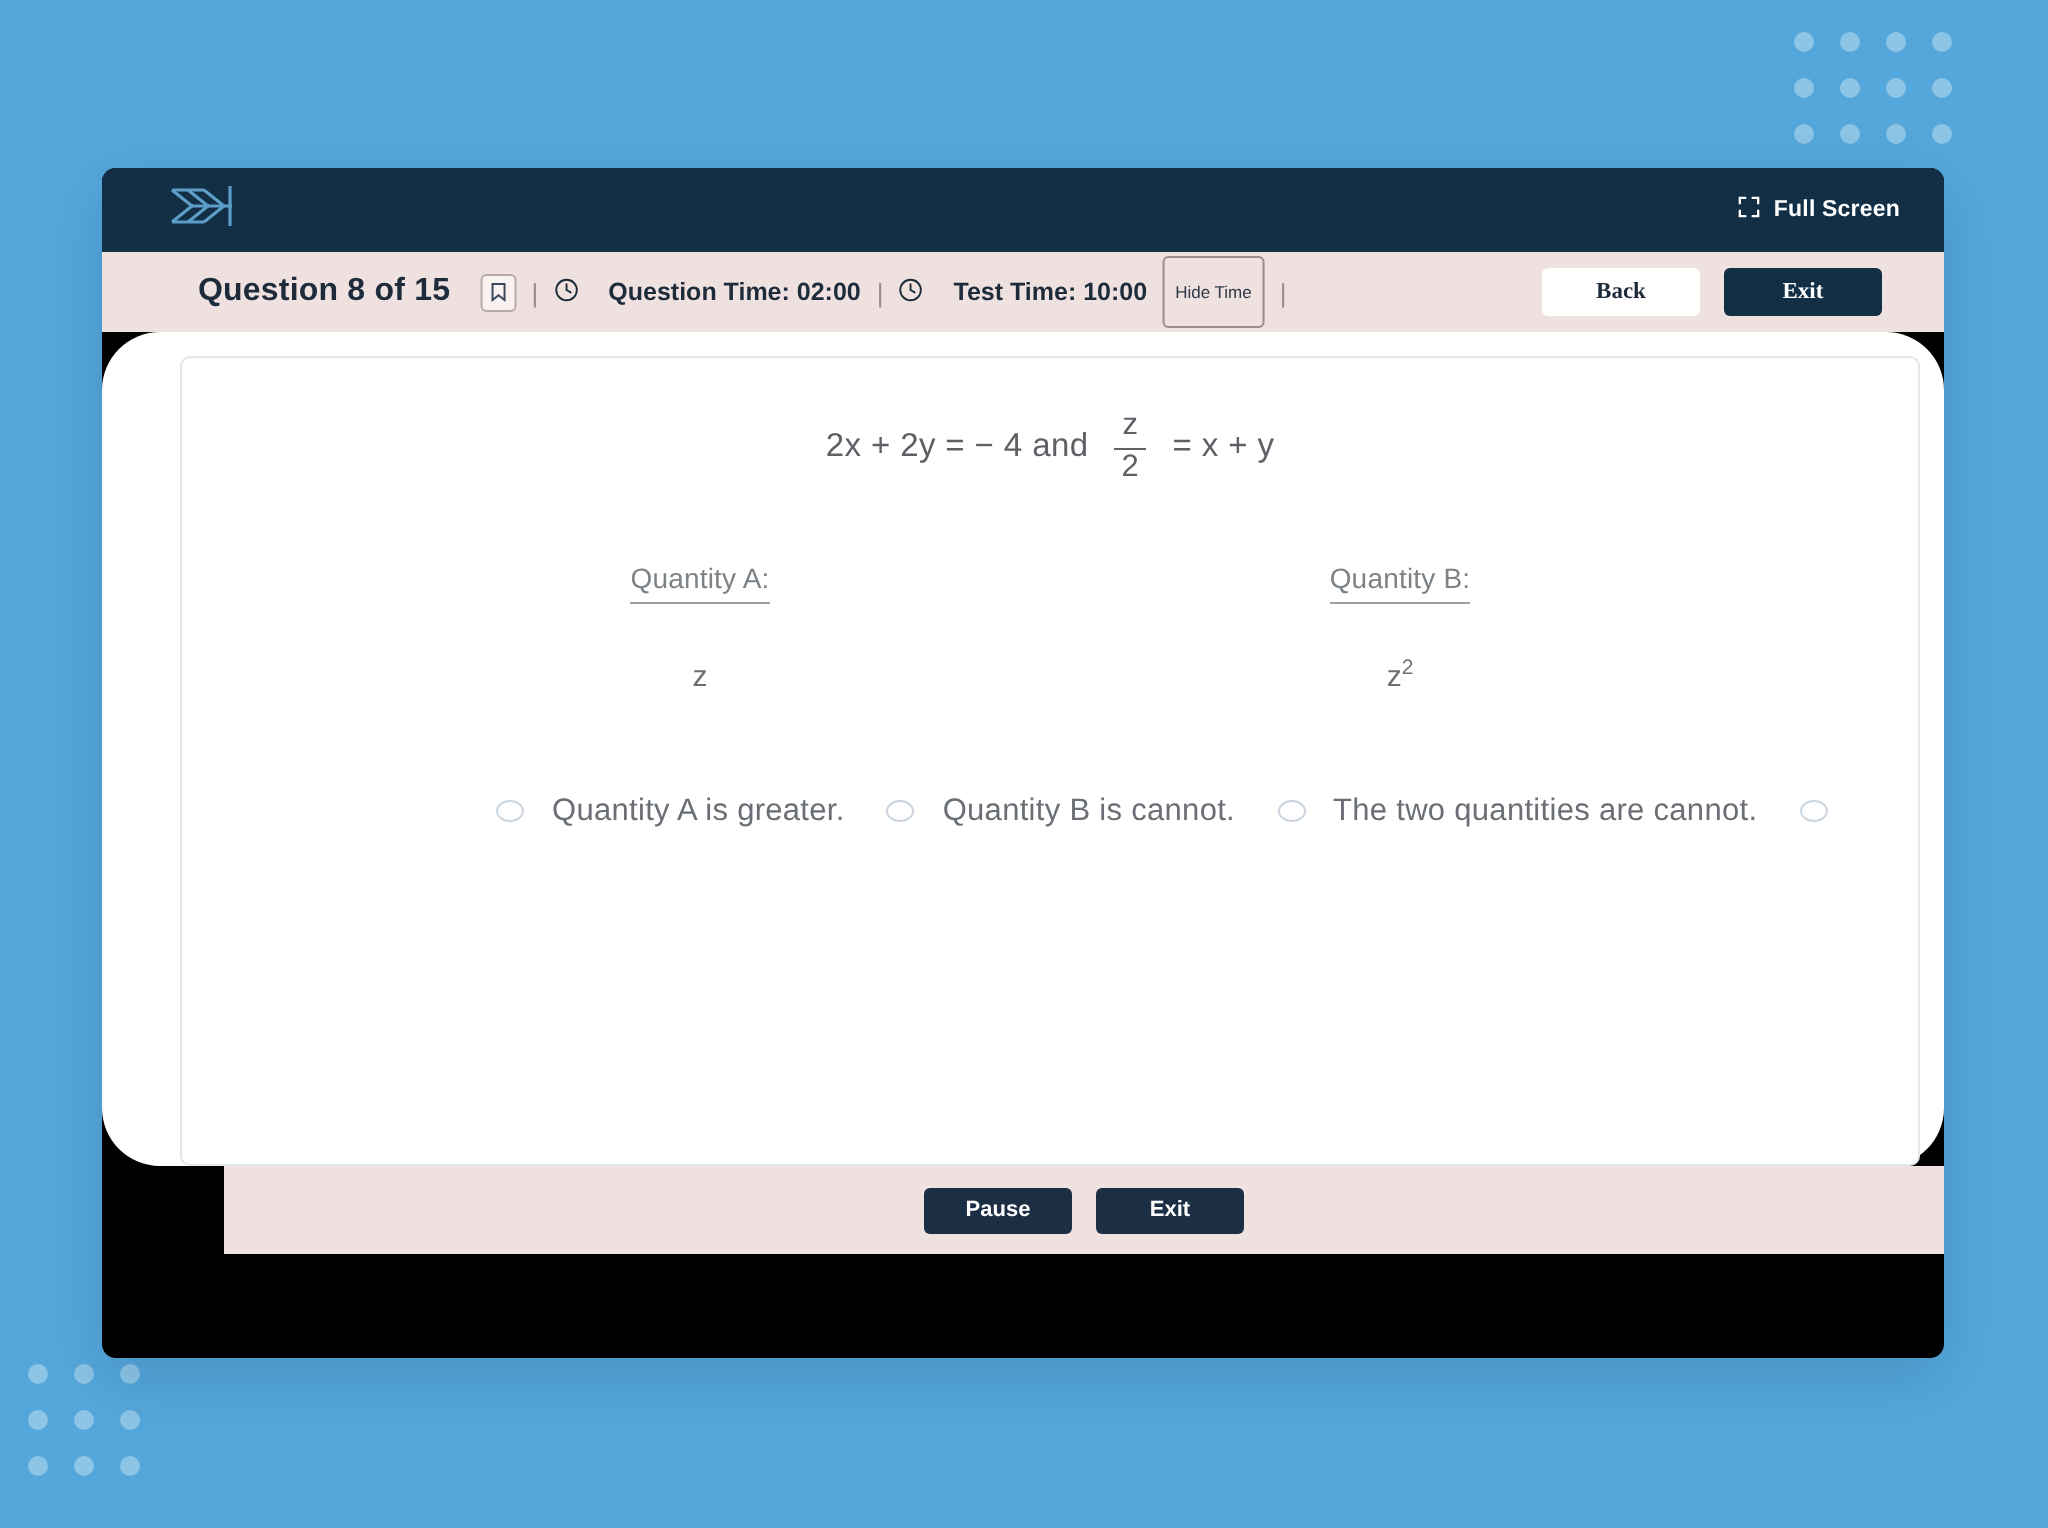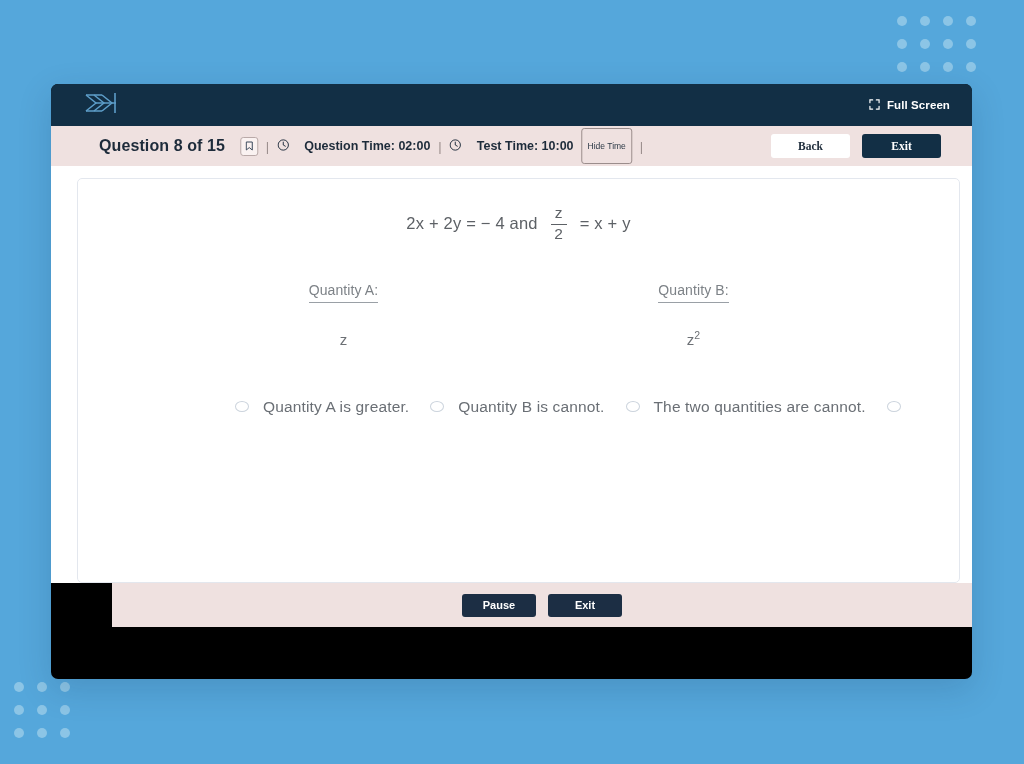--- a/index.html
+++ b/index.html
@@ -172,22 +172,23 @@
     color: #1d2b3a;
   }
   .btn-next {
     background: #122f45;
     color: #ffffff;
   }
 
   
   .body-area {
     background: #ffffff;
-    padding: 12px 12px 0 26px;
+    padding: 12px 12px 0 39px;
     height: 417px;
+    border-radius: 29px;
   }
 
   .question-card {
     width: 100%;
     height: 100%;
     background: #ffffff;
     border: 1px solid #e3e7ee;
     border-radius: 5px;
     padding: 26px 34px 0 34px;
   }

